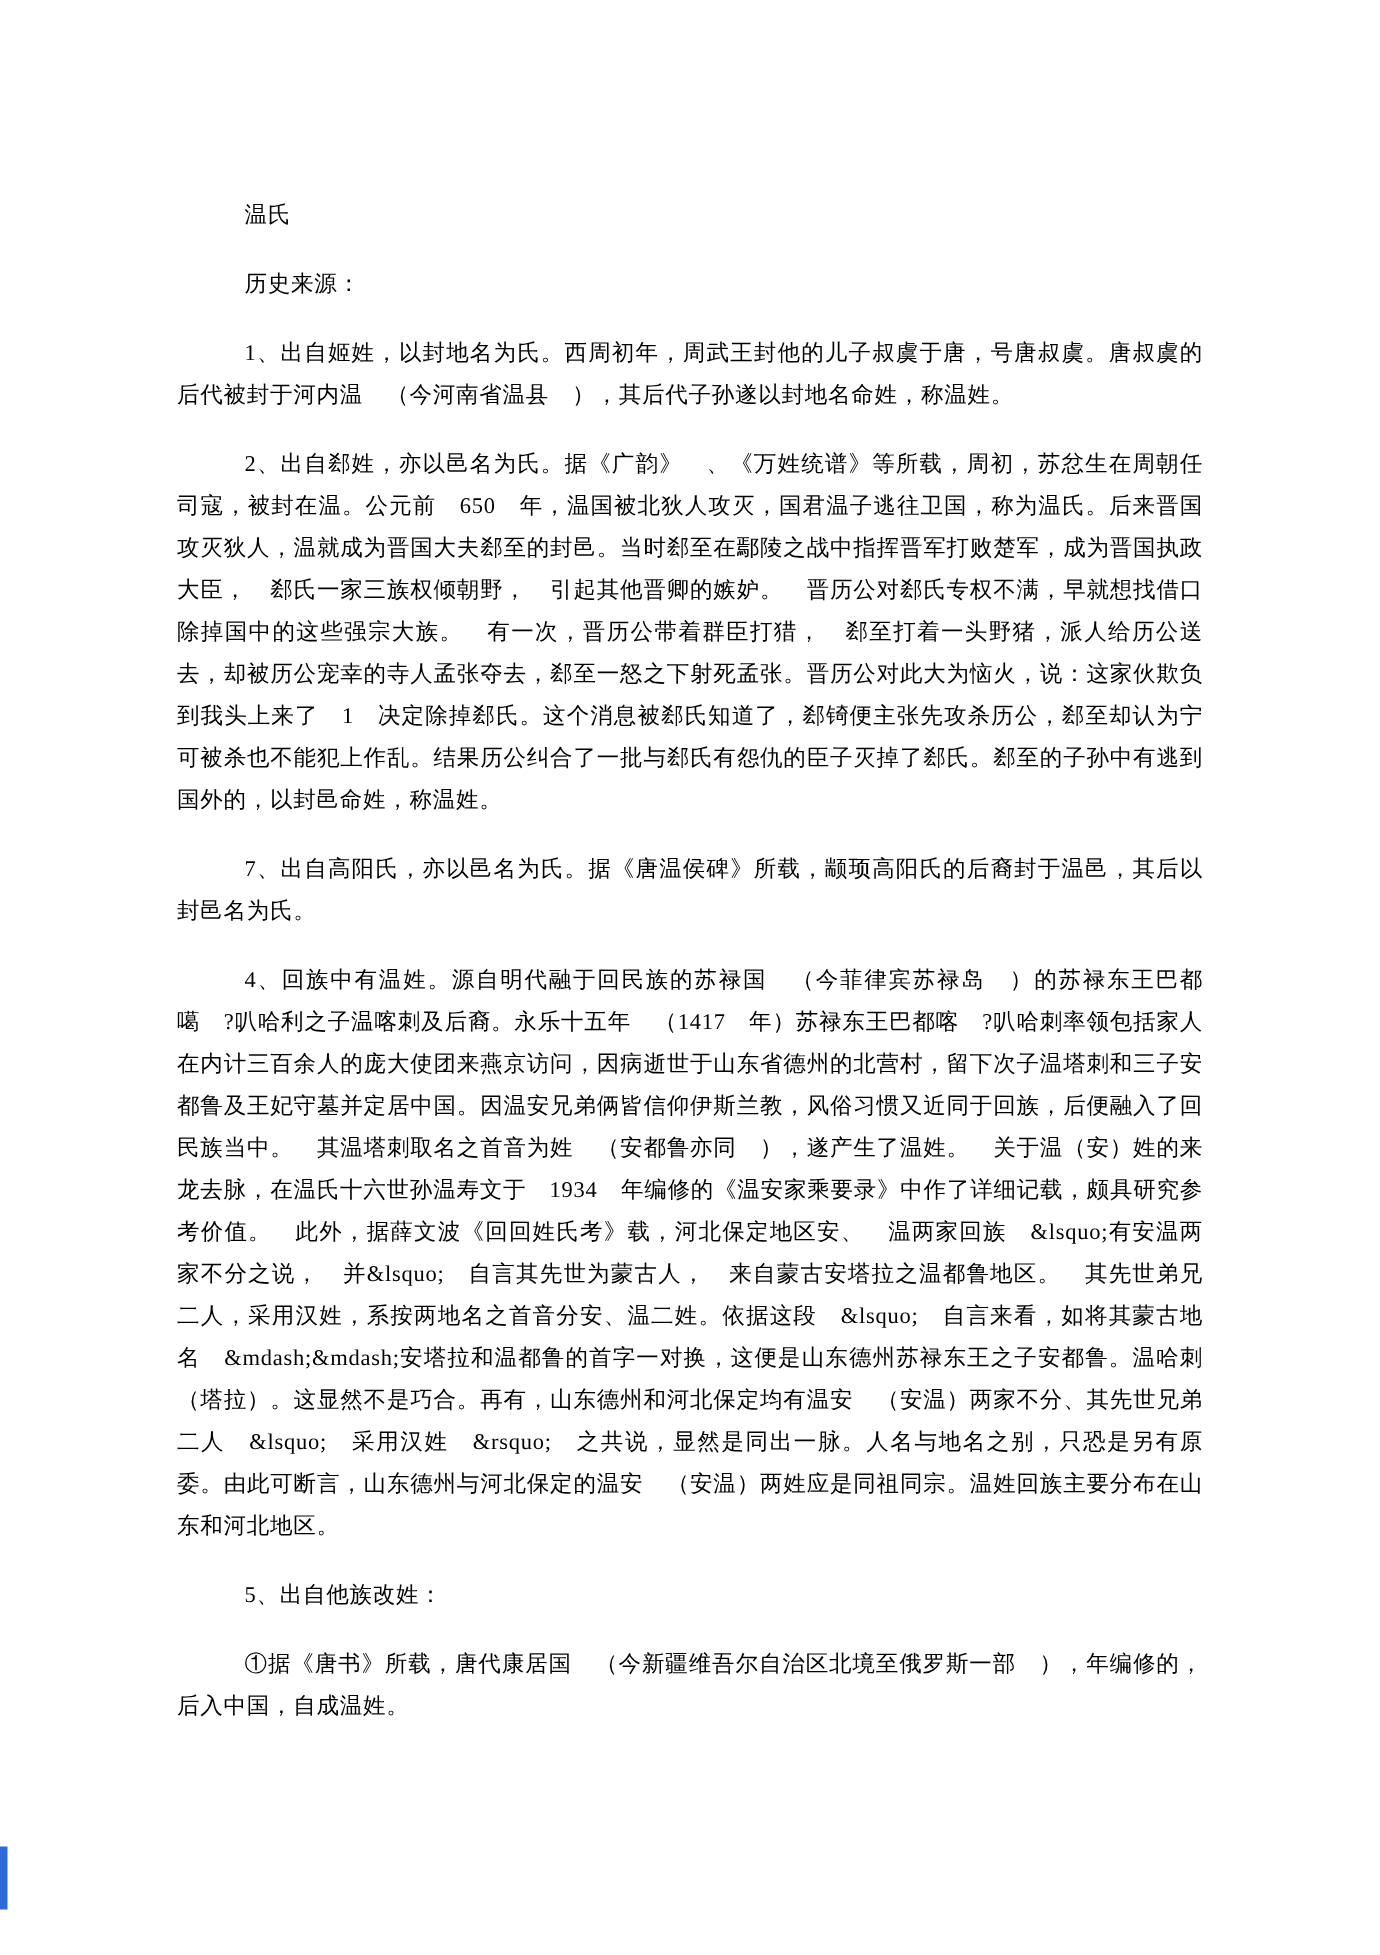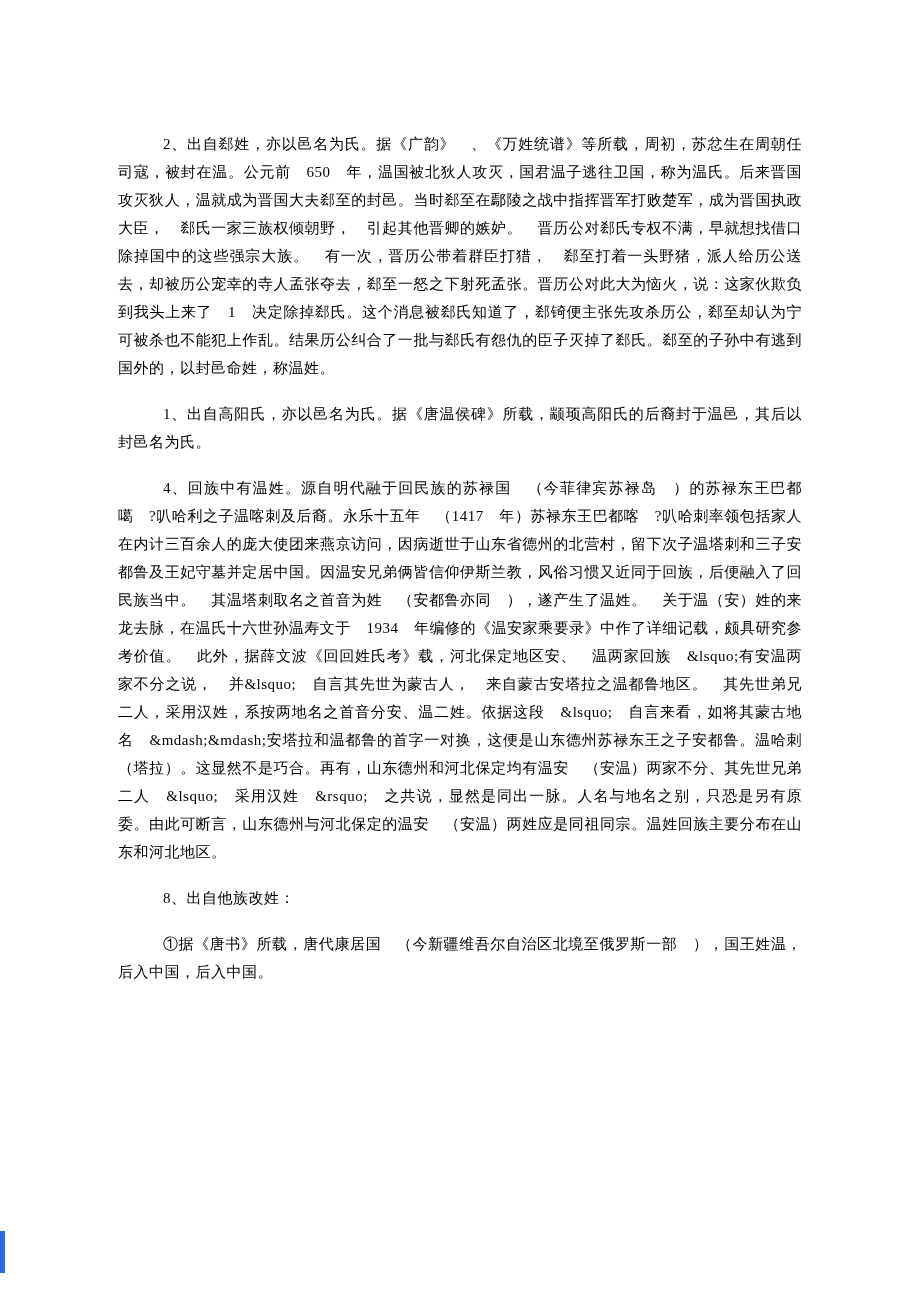--- a/index.html
+++ b/index.html
@@ -35,20 +35,23 @@
     left: 0;
     top: 1231px;
     width: 5px;
     height: 42px;
   }
 </style>
 </head>
 <body>
 
 <div class="doc">
+  <p>温氏</p>
+  <p>历史来源：</p>
+  <p>1、出自姬姓，以封地名为氏。西周初年，周武王封他的儿子叔虞于唐，号唐叔虞。唐叔虞的后代被封于河内温　（今河南省温县　），其后代子孙遂以封地名命姓，称温姓。</p>
   <p>2、出自郄姓，亦以邑名为氏。据《广韵》　、《万姓统谱》等所载，周初，苏忿生在周朝任司寇，被封在温。公元前　650　年，温国被北狄人攻灭，国君温子逃往卫国，称为温氏。后来晋国攻灭狄人，温就成为晋国大夫郄至的封邑。当时郄至在鄢陵之战中指挥晋军打败楚军，成为晋国执政大臣，　郄氏一家三族权倾朝野，　引起其他晋卿的嫉妒。　晋历公对郄氏专权不满，早就想找借口除掉国中的这些强宗大族。　有一次，晋历公带着群臣打猎，　郄至打着一头野猪，派人给历公送去，却被历公宠幸的寺人孟张夺去，郄至一怒之下射死孟张。晋历公对此大为恼火，说：这家伙欺负到我头上来了　1　决定除掉郄氏。这个消息被郄氏知道了，郄锜便主张先攻杀历公，郄至却认为宁可被杀也不能犯上作乱。结果历公纠合了一批与郄氏有怨仇的臣子灭掉了郄氏。郄至的子孙中有逃到国外的，以封邑命姓，称温姓。</p>
-  <p>1、出自高阳氏，亦以邑名为氏。据《唐温侯碑》所载，颛顼高阳氏的后裔封于温邑，其后以封邑名为氏。</p>
+  <p>7、出自高阳氏，亦以邑名为氏。据《唐温侯碑》所载，颛顼高阳氏的后裔封于温邑，其后以封邑名为氏。</p>
   <p>4、回族中有温姓。源自明代融于回民族的苏禄国　（今菲律宾苏禄岛　）的苏禄东王巴都噶　?叭哈利之子温喀刺及后裔。永乐十五年　（1417　年）苏禄东王巴都喀　?叭哈刺率领包括家人在内计三百余人的庞大使团来燕京访问，因病逝世于山东省德州的北营村，留下次子温塔刺和三子安都鲁及王妃守墓并定居中国。因温安兄弟俩皆信仰伊斯兰教，风俗习惯又近同于回族，后便融入了回民族当中。　其温塔刺取名之首音为姓　（安都鲁亦同　），遂产生了温姓。　关于温（安）姓的来龙去脉，在温氏十六世孙温寿文于　1934　年编修的《温安家乘要录》中作了详细记载，颇具研究参考价值。　此外，据薛文波《回回姓氏考》载，河北保定地区安、　温两家回族　&amp;lsquo;有安温两家不分之说，　并&amp;lsquo;　自言其先世为蒙古人，　来自蒙古安塔拉之温都鲁地区。　其先世弟兄二人，采用汉姓，系按两地名之首音分安、温二姓。依据这段　&amp;lsquo;　自言来看，如将其蒙古地名　&amp;mdash;&amp;mdash;安塔拉和温都鲁的首字一对换，这便是山东德州苏禄东王之子安都鲁。温哈刺　（塔拉）。这显然不是巧合。再有，山东德州和河北保定均有温安　（安温）两家不分、其先世兄弟二人　&amp;lsquo;　采用汉姓　&amp;rsquo;　之共说，显然是同出一脉。人名与地名之别，只恐是另有原委。由此可断言，山东德州与河北保定的温安　（安温）两姓应是同祖同宗。温姓回族主要分布在山东和河北地区。</p>
-  <p>8、出自他族改姓：</p>
-  <p>①据《唐书》所载，唐代康居国　（今新疆维吾尔自治区北境至俄罗斯一部　），国王姓温，后入中国，后入中国。</p>
+  <p>5、出自他族改姓：</p>
+  <p>①据《唐书》所载，唐代康居国　（今新疆维吾尔自治区北境至俄罗斯一部　），年编修的，后入中国，自成温姓。</p>
 </div>
 
 <div class="edge-artifact" style="background: rgb(47, 107, 216);"></div>
 
 </body></html>

